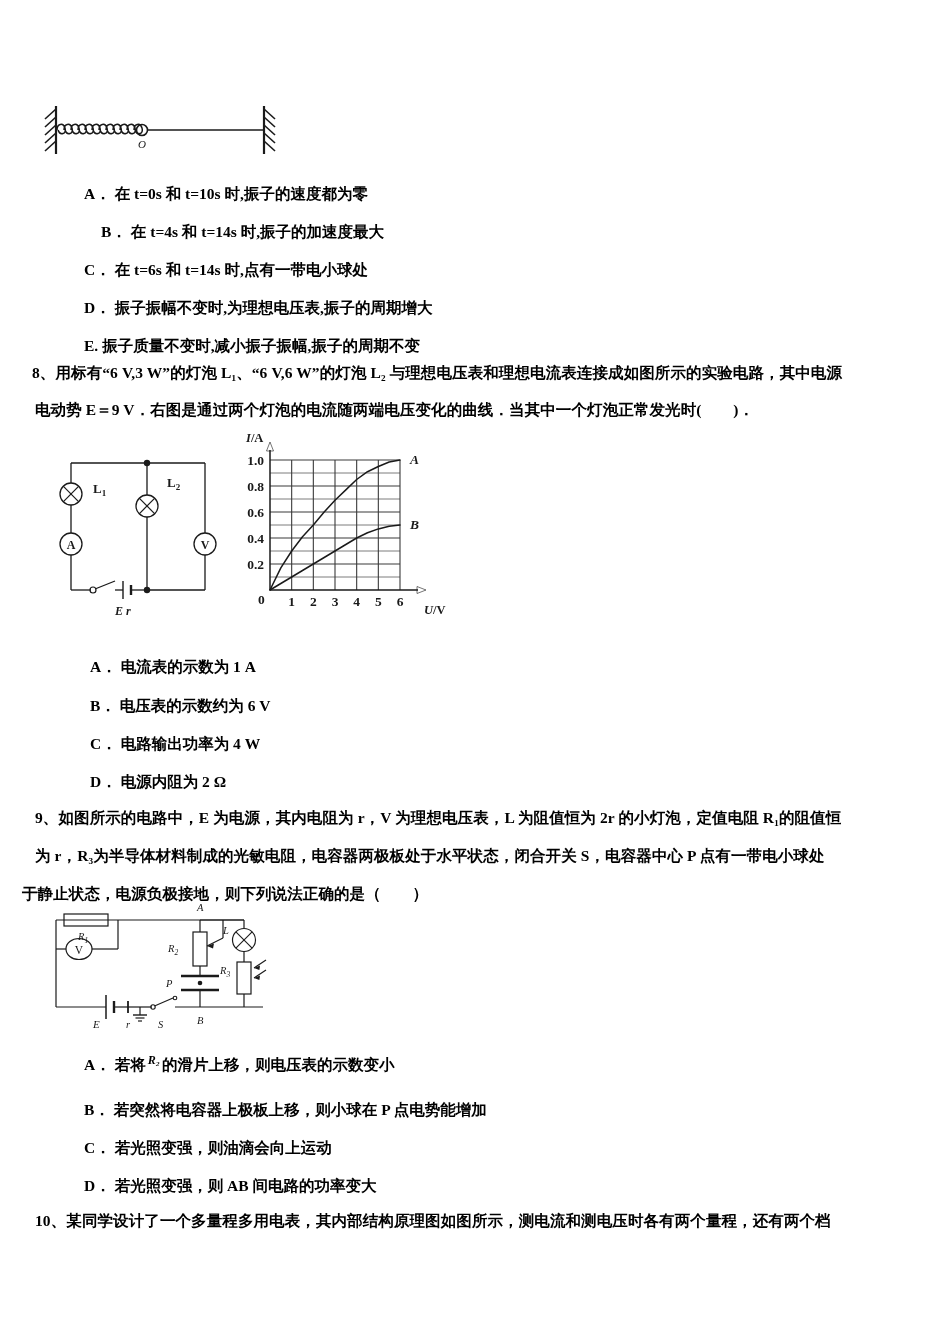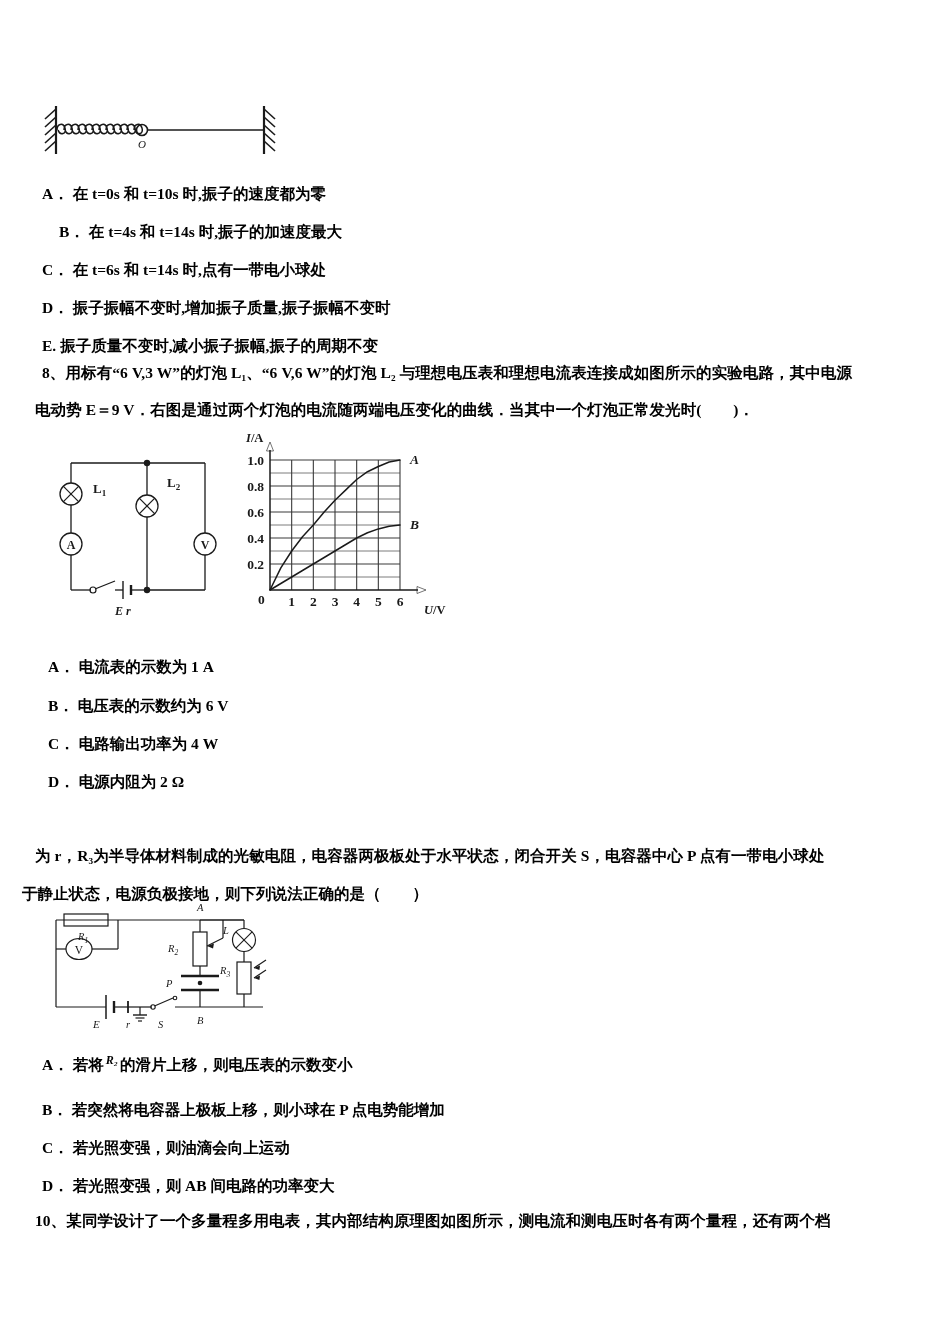--- a/index.html
+++ b/index.html
@@ -30,20 +30,21 @@
     font-weight: 700;
     line-height: 35px;
     letter-spacing: 0.1px;
     white-space: pre-wrap;
   }
   .opt {
     position: absolute;
     font-size: 15.5px;
     font-weight: 700;
     white-space: nowrap;
+    margin-left: 42px;
   }
   .opt .lbl { margin-right: 4px; }
   .opt-e { letter-spacing: 0; }
 
   
   .fig { position: absolute; }
 
   
   #fig-spring { left: 42px; top: 100px; width: 240px; height: 62px; }
 
@@ -111,27 +112,27 @@
   <div class="opt" style="left:42px; top:184px;">
     <span class="lbl">A．</span><span>在 t=0s 和 t=10s 时,振子的速度都为零</span>
   </div>
   <div class="opt" style="left:59px; top:222px;">
     <span class="lbl">B．</span><span>在 t=4s 和 t=14s 时,振子的加速度最大</span>
   </div>
   <div class="opt" style="left:42px; top:260px;">
     <span class="lbl">C．</span><span>在 t=6s 和 t=14s 时,点有一带电小球处</span>
   </div>
   <div class="opt" style="left:42px; top:298px;">
-    <span class="lbl">D．</span><span>振子振幅不变时,增加振子质量,振子振幅不变时</span>
+    <span class="lbl">D．</span><span>振子振幅不变时,为理想电压表,振子的周期增大</span>
   </div>
   <div class="opt opt-e" style="left:42px; top:336px;">
     <span class="lbl">E.</span><span>振子质量不变时,减小振子振幅,振子的周期不变</span>
   </div>
 
-  <div class="stem" style="left:42px; top:355px; width:885px;">8、用标有“6 V,3 W”的灯泡 L₁、“6 V,6 W”的灯泡 L₂ 与理想电压表和理想电流表连接成如图所示的实验电路，其中电源</div>
+  <div class="stem" style="left:32px; top:355px; width:885px;">8、用标有“6 V,3 W”的灯泡 L₁、“6 V,6 W”的灯泡 L₂ 与理想电压表和理想电流表连接成如图所示的实验电路，其中电源</div>
   <div class="stem" style="left:35px; top:392px; width:885px;">电动势 E＝9 V．右图是通过两个灯泡的电流随两端电压变化的曲线．当其中一个灯泡正常发光时(        )．</div>
 
   <div class="fig" id="fig-q8-circuit">
     <svg width="185" height="175" viewBox="0 0 185 175">
 
       <line class="ln" x1="16" y1="18" x2="150" y2="18" stroke-width="1.3"></line>
 
       <line class="ln" x1="16" y1="18" x2="16" y2="38" stroke-width="1.3"></line>
       <line class="ln" x1="16" y1="60" x2="16" y2="88" stroke-width="1.3"></line>
       <line class="ln" x1="16" y1="110" x2="16" y2="145" stroke-width="1.3"></line>
@@ -254,20 +255,21 @@
   <div class="opt" style="left:48px; top:696px;">
     <span class="lbl">B．</span><span>电压表的示数约为 6 V</span>
   </div>
   <div class="opt" style="left:48px; top:734px;">
     <span class="lbl">C．</span><span>电路输出功率为 4 W</span>
   </div>
   <div class="opt" style="left:48px; top:772px;">
     <span class="lbl">D．</span><span>电源内阻为 2 Ω</span>
   </div>
 
+  <div class="stem" style="left:35px; top:800px; width:890px;">9、如图所示的电路中，E 为电源，其内电阻为 r，V 为理想电压表，L 为阻值恒为 2r 的小灯泡，定值电阻 R₁的阻值恒</div>
   <div class="stem" style="left:35px; top:838px; width:890px;">为 r，R₃为半导体材料制成的光敏电阻，电容器两极板处于水平状态，闭合开关 S，电容器中心 P 点有一带电小球处</div>
   <div class="stem" style="left:22px; top:876px; width:890px;">于静止状态，电源负极接地，则下列说法正确的是（        ）</div>
 
   <div class="fig" id="fig-q9-circuit">
     <svg width="255" height="135" viewBox="0 0 255 135">
 
       <line class="ln" x1="8" y1="18" x2="196" y2="18" stroke-width="1.2"></line>
       <line class="ln" x1="196" y1="18" x2="196" y2="18" stroke-width="1.2"></line>
       <line class="ln" x1="152" y1="18" x2="196" y2="18" stroke-width="1.2"></line>
 

